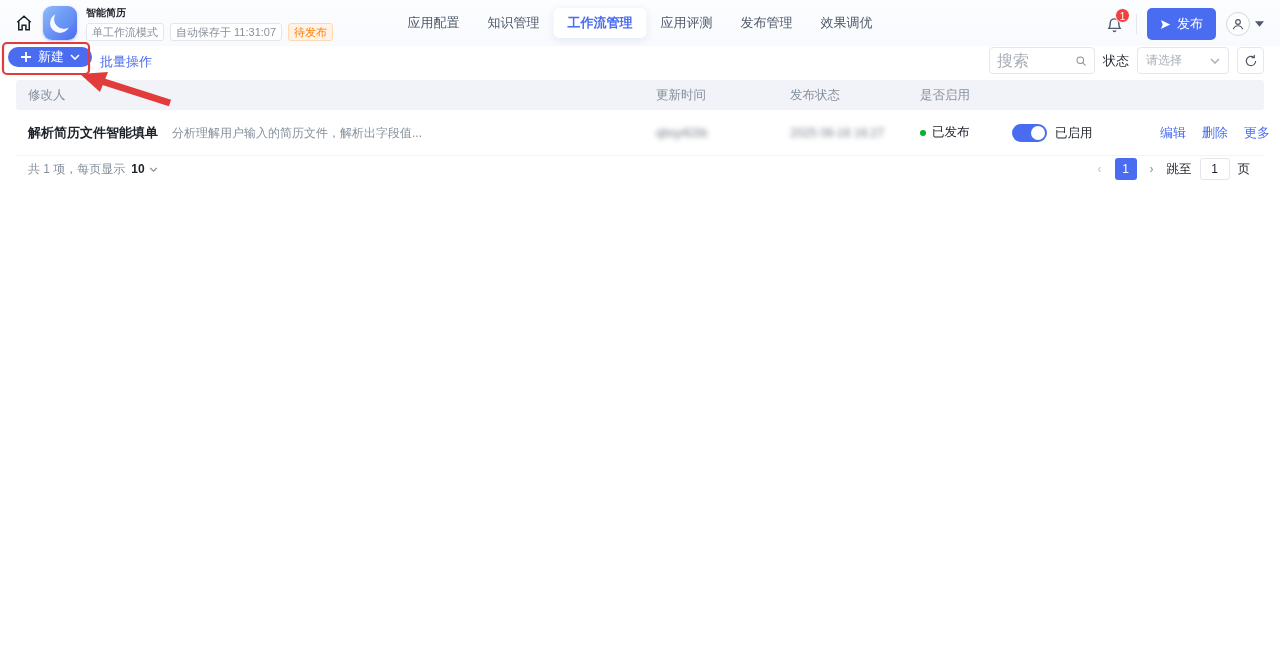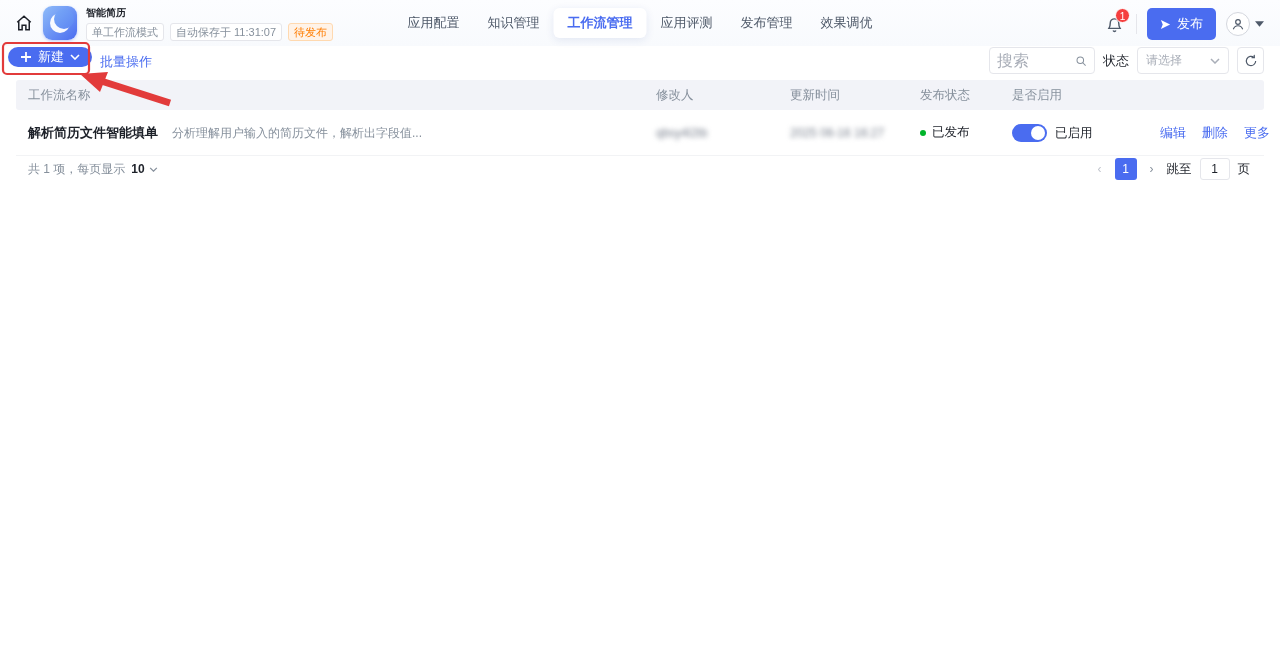--- a/index.html
+++ b/index.html
@@ -189,21 +189,20 @@
       <svg class="icon-svg" width="14" height="14" viewBox="0 0 24 24" fill="none" stroke="#4e5969" stroke-width="2">
           <path d="M20 12 a8 8 0 1 1 -2.8-6.1"></path>
           <path d="M17.5 1.5 L17.8 6.3 L13 6.2" fill="none"></path>
         </svg>
     </button>
   </div>
 </div>
 
 <div class="table">
   <div class="thead">
-    <div>工作流名称</div>
     <div>修改人</div>
     <div>更新时间</div>
     <div>发布状态</div>
     <div>是否启用</div>
     <div></div>
   </div>
 
   <div class="trow">
     <div class="name-cell">
       <span class="wf-name">解析简历文件智能填单</span>

